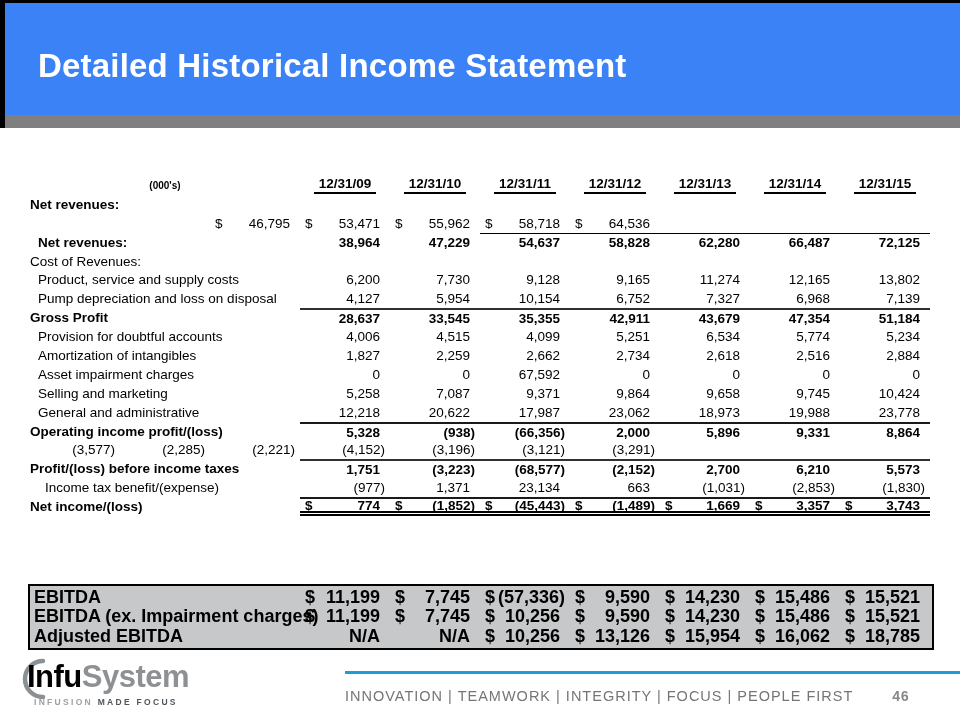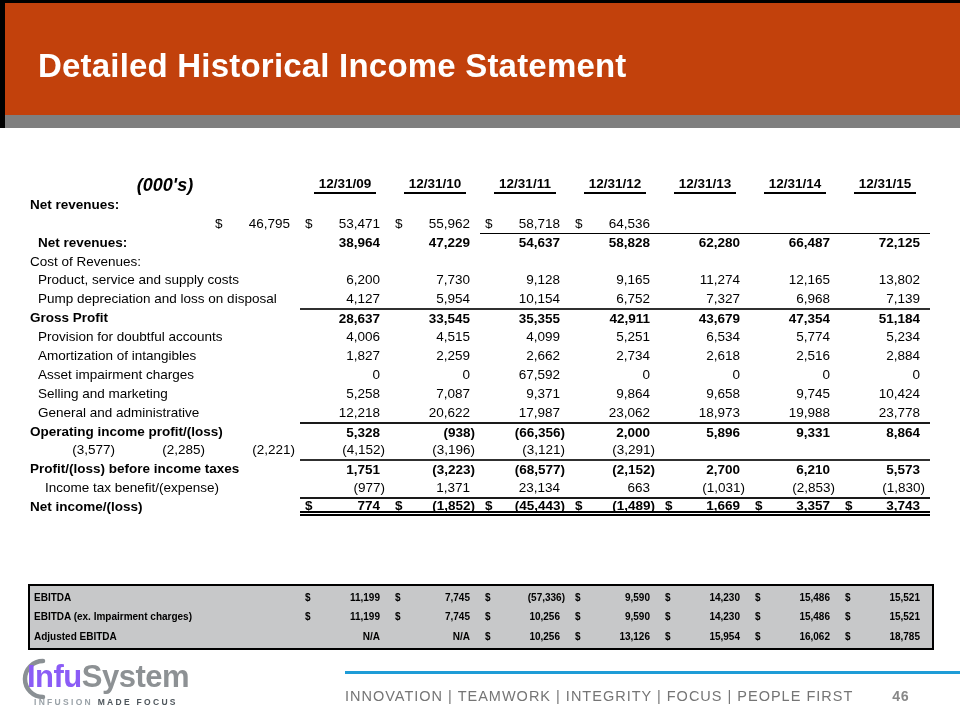--- a/index.html
+++ b/index.html
@@ -2,21 +2,21 @@
 <html><head>
 <meta charset="utf-8">
 <style>
   * { margin:0; padding:0; box-sizing:border-box; }
   html,body { width:960px; height:720px; }
   body { font-family:"Liberation Sans", sans-serif; background:#fff; }
   .slide { position:relative; width:960px; height:720px; background:#fff; overflow:hidden; }
 
   
   .topbar { position:absolute; left:0; top:0; width:960px; height:115px;
-            background:#c2410c; border-top:3px solid #000; border-left:5px solid #000; }
+            background:#3b82f6; border-top:3px solid #000; border-left:5px solid #000; }
   .title  { position:absolute; left:33px; top:44px; color:#fff; font-size:33px;
             font-weight:bold; letter-spacing:0.2px; }
   .graybar{ position:absolute; left:0; top:115px; width:960px; height:13px;
             background:#7F7F7F; border-left:5px solid #000; }
 
   
   .table { position:absolute; left:30px; top:176px; width:902px; font-size:13.5px; color:#000; }
   .trow  { display:flex; align-items:center; height:18.9px; }
   .bold  { font-weight:bold; }
   .tlabel{ width:270px; white-space:nowrap; }
@@ -28,34 +28,34 @@
   .val.neg { margin-right:-5px; }
   .rule-partial { border-top:1.5px solid #000; }
   .rule-full    { border-top:2px solid #1a1a1a; }
   .rule-thick   { border-top:2.5px solid #303030; }
   .rule-double  { border-bottom:5px double #000; }
 
   
   .thead .tcell { justify-content:center; padding:0; }
   .datehead { display:inline-block; font-weight:bold; border-bottom:2px solid #000;
               padding:0 5px 1px 5px; }
-  .units { font-style:italic; font-weight:bold; font-size:18px; text-align:center; }
+  .units { font-weight:bold; font-size:10px; text-align:center; }
 
   
   .ebitda { position:absolute; left:28px; top:584px; width:906px;
             background:#C7C8C9; border:2.5px solid #000; padding:2px 0;
-            font-size:10px; }
+            font-size:18px; }
   .ebitda .trow { height:19.3px; font-weight:bold; }
   .ebitda .tlabel { width:270px; padding-left:4px; }
 
   
   .logo-arc { position:absolute; left:12px; top:655px; }
   .logo-text { position:absolute; left:27px; top:659px; font-size:31px; font-weight:bold;
                letter-spacing:-0.5px; white-space:nowrap; }
-  .logo-infu { color:#8b5cf6; }
+  .logo-infu { color:#000000; }
   .logo-system { color:#8D9194; }
   .tagline { position:absolute; left:34px; top:697px; font-size:8.5px; letter-spacing:2.3px;
              white-space:nowrap; }
   .tagline .t1 { color:#9AA2A8;font-weight:bold; }
   .tagline .t2 { color:#4E565C; font-weight:bold; }
   .blueline { position:absolute; left:345px; top:671px; width:615px; height:3px; background:#1E9CD7; }
   .values-line { position:absolute; left:345px; top:688px; font-size:14.5px; color:#757575;
                  letter-spacing:1px; white-space:nowrap; }
   .pagenum { position:absolute; left:892px; top:689px; font-size:14px; color:#888;
              font-weight:bold;font-family:Liberation Mono, monospace; }

